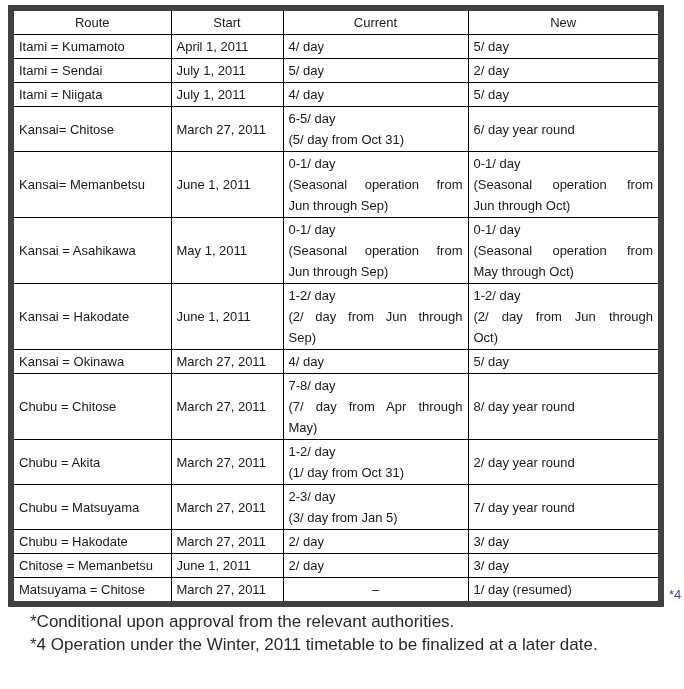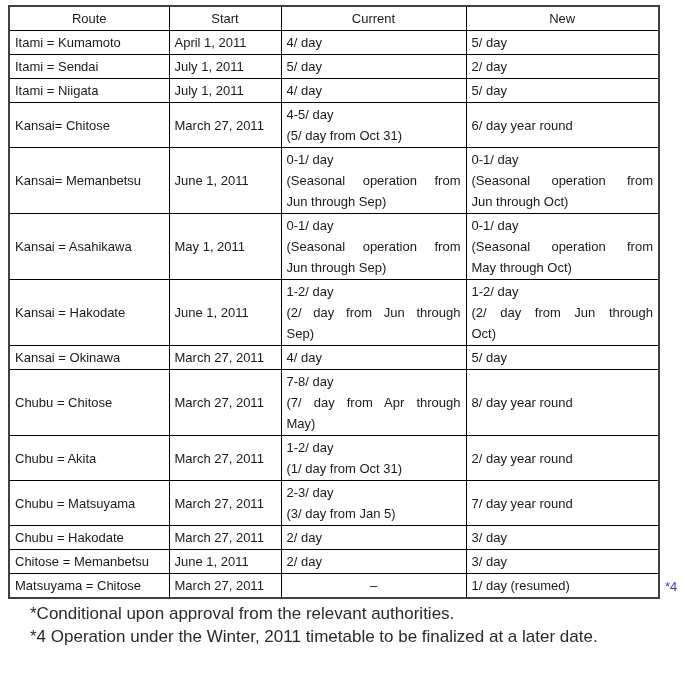--- a/index.html
+++ b/index.html
@@ -22,21 +22,21 @@
     width: 672px;
   }
   .table-row-wrap {
     display: flex;
     align-items: flex-end;
   }
   table.routes {
     border-collapse: collapse;
     table-layout: fixed;
     width: 650px;
-    border: 2px solid #404040;
+    border: 6px solid #404040;
     font-size: 13px;
   }
   col.c-route   { width: 160px; }
   col.c-start   { width: 112px; }
   col.c-current { width: 185px; }
   col.c-new     { width: 193px; }
   table.routes th,
   table.routes td {
     border: 1px solid #000000;
     padding: 1px 5px;
@@ -131,21 +131,21 @@
               <div class="line">4/ day</div>
             </td>
     <td class="cell-new">
               <div class="line">5/ day</div>
             </td>
   </tr>
           <tr>
     <td class="cell-route">Kansai= Chitose</td>
     <td class="cell-start">March 27, 2011</td>
     <td class="cell-current">
-              <div class="line">4-5/ day</div>
+              <div class="line">6-5/ day</div>
               <div class="line">(5/ day from Oct 31)</div>
             </td>
     <td class="cell-new">
               <div class="line">6/ day year round</div>
             </td>
   </tr>
           <tr>
     <td class="cell-route">Kansai= Memanbetsu</td>
     <td class="cell-start">June 1, 2011</td>
     <td class="cell-current">

